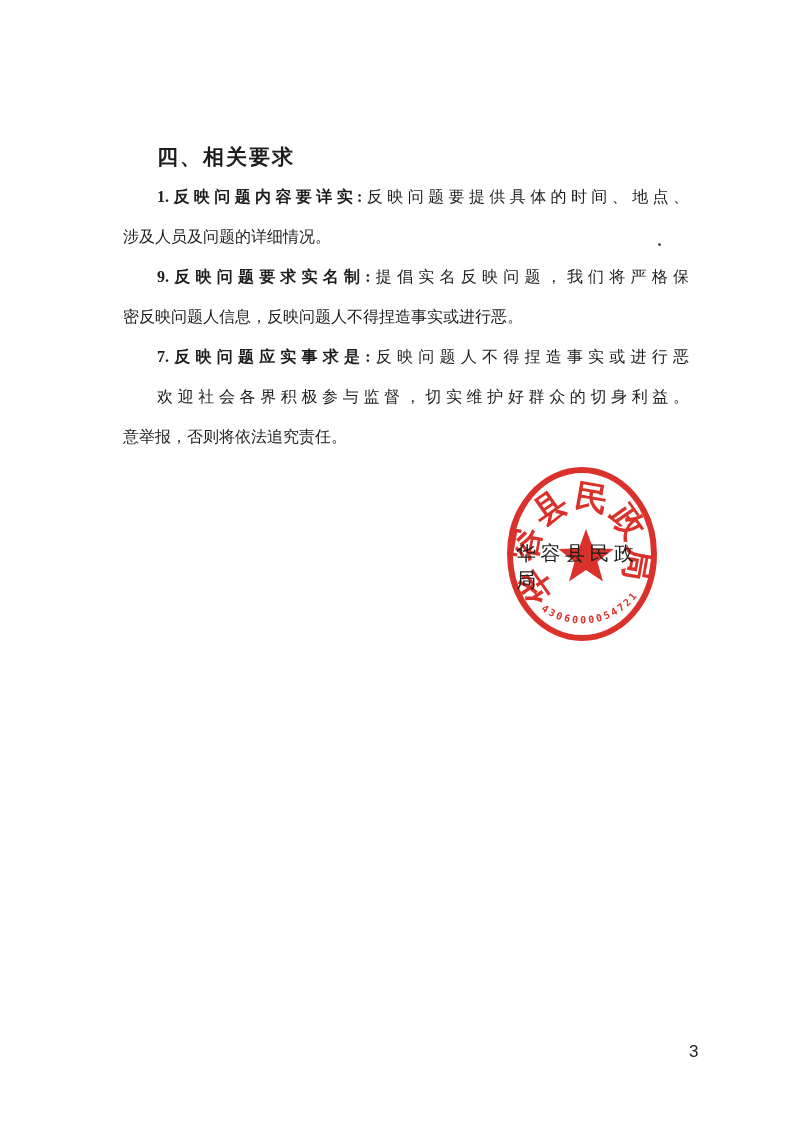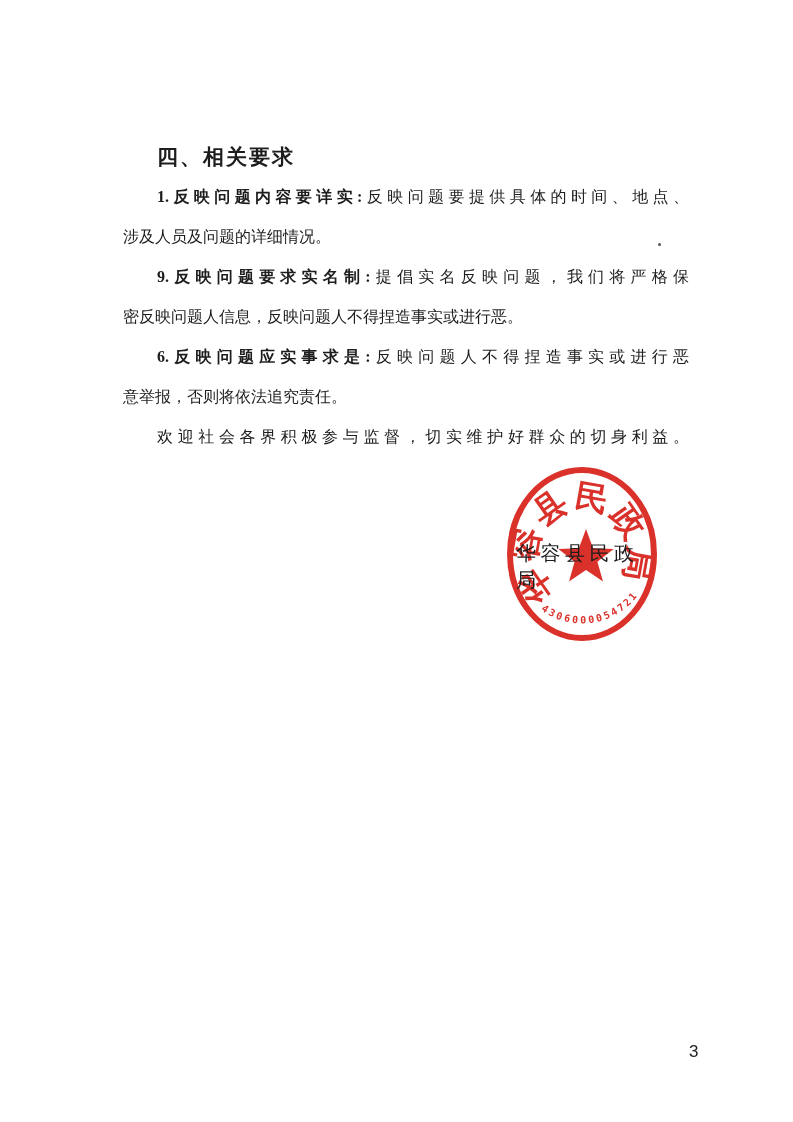--- a/index.html
+++ b/index.html
@@ -47,23 +47,23 @@
 <body>
 
 <div class="sheet">
 
   <div class="body-text">
       <div class="line indent heading"><span>四、相关要求</span></div>
       <div class="line indent justify"><span class="b">1.反映问题内容要详实:</span><span>反映问题要提供具体的时间、地点、</span></div>
       <div class="line"><span>涉及人员及问题的详细情况。</span></div>
       <div class="line indent justify"><span class="b">9.反映问题要求实名制:</span><span>提倡实名反映问题，我们将严格保</span></div>
       <div class="line"><span>密反映问题人信息，反映问题人不得捏造事实或进行恶。</span></div>
-      <div class="line indent justify"><span class="b">6.反映问题应实事求是:</span><span>反映问题人不得捏造事实或进行恶</span></div>
+      <div class="line indent justify"><span class="b">7.反映问题应实事求是:</span><span>反映问题人不得捏造事实或进行恶</span></div>
+      <div class="line indent justify"><span>欢迎社会各界积极参与监督，切实维护好群众的切身利益。</span></div>
       <div class="line"><span>意举报，否则将依法追究责任。</span></div>
-      <div class="line indent justify"><span>欢迎社会各界积极参与监督，切实维护好群众的切身利益。</span></div>
     </div>
 
   <div class="speck"></div>
 
   <svg class="seal" viewBox="0 0 164 180" xmlns="http://www.w3.org/2000/svg">
     <ellipse cx="82" cy="90" rx="72" ry="84" fill="none" stroke="#d8231c" stroke-width="6"></ellipse>
     <path fill="#d8231c" d="M86,65 L93.1,84.3 L113.6,85 L97.4,97.7 L103,117.5 L86,106 L69,117.5 L74.6,97.7 L58.4,85 L78.9,84.3 Z"></path>
   <text class="seal-char" fill="#d8231c" transform="translate(35.3 122.7) rotate(-125.0)">华</text>
       <text class="seal-char" fill="#d8231c" transform="translate(25.9 80.1) rotate(-80.0)">容</text>
       <text class="seal-char" fill="#d8231c" transform="translate(49.3 43.3) rotate(-35.0)">县</text>

